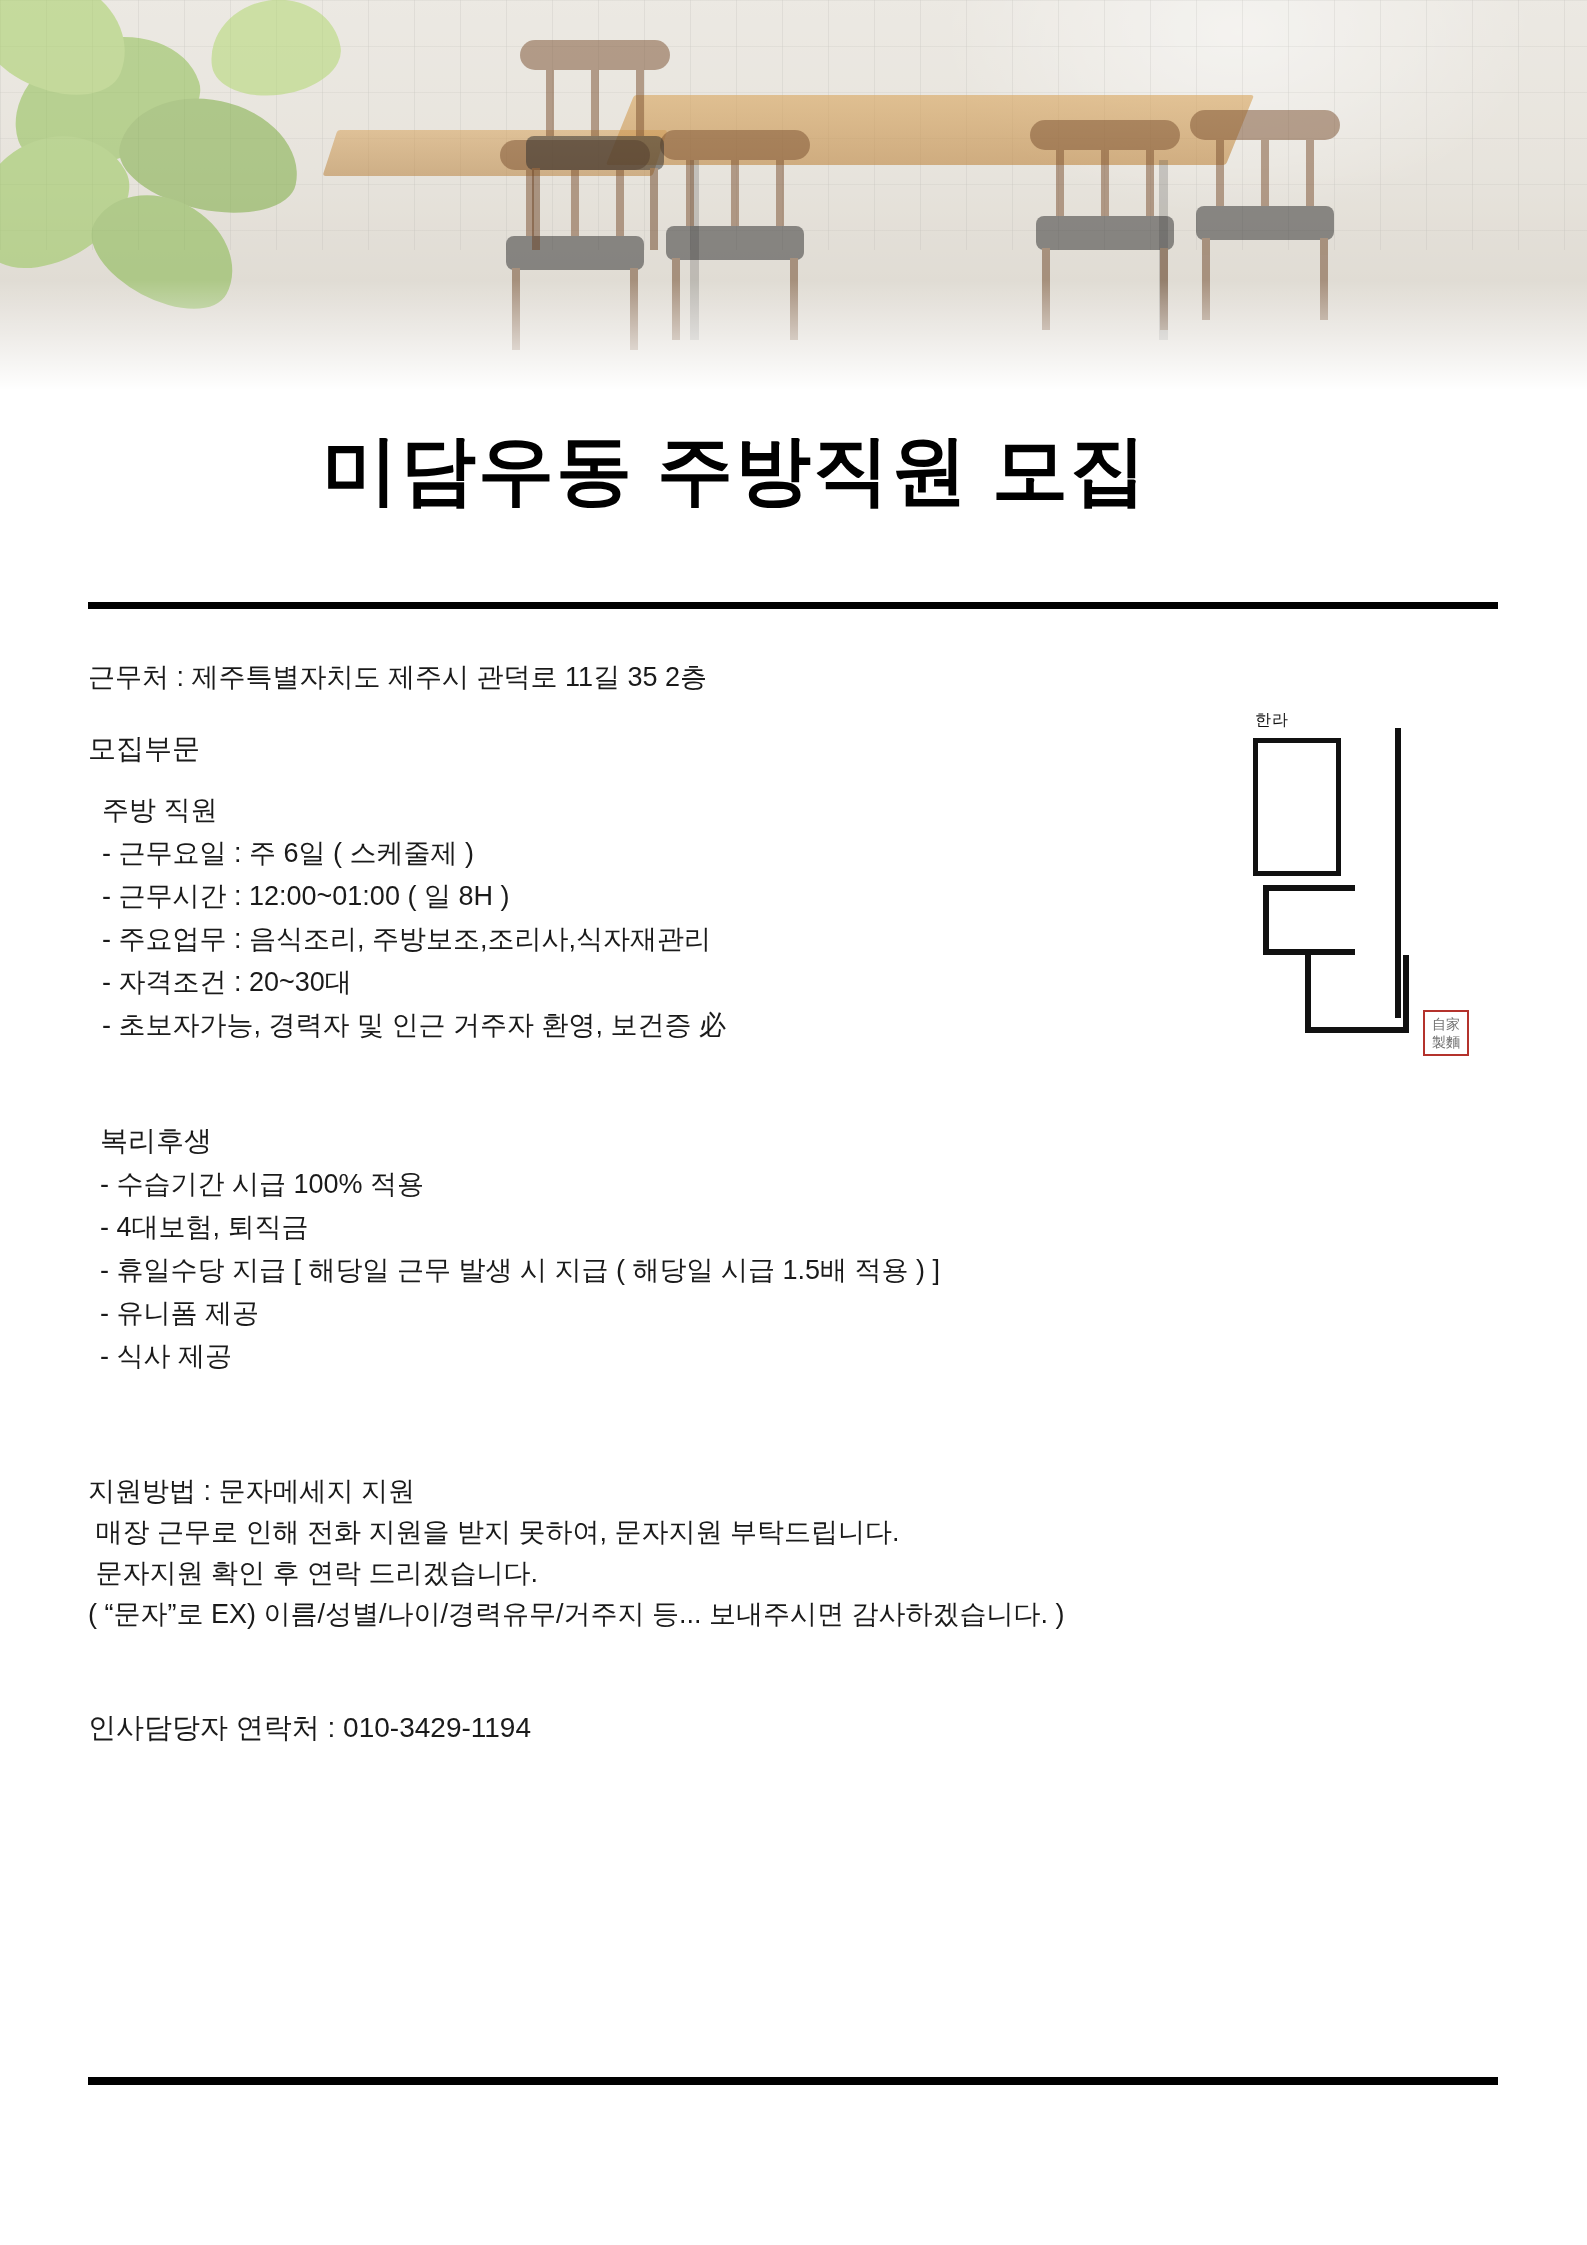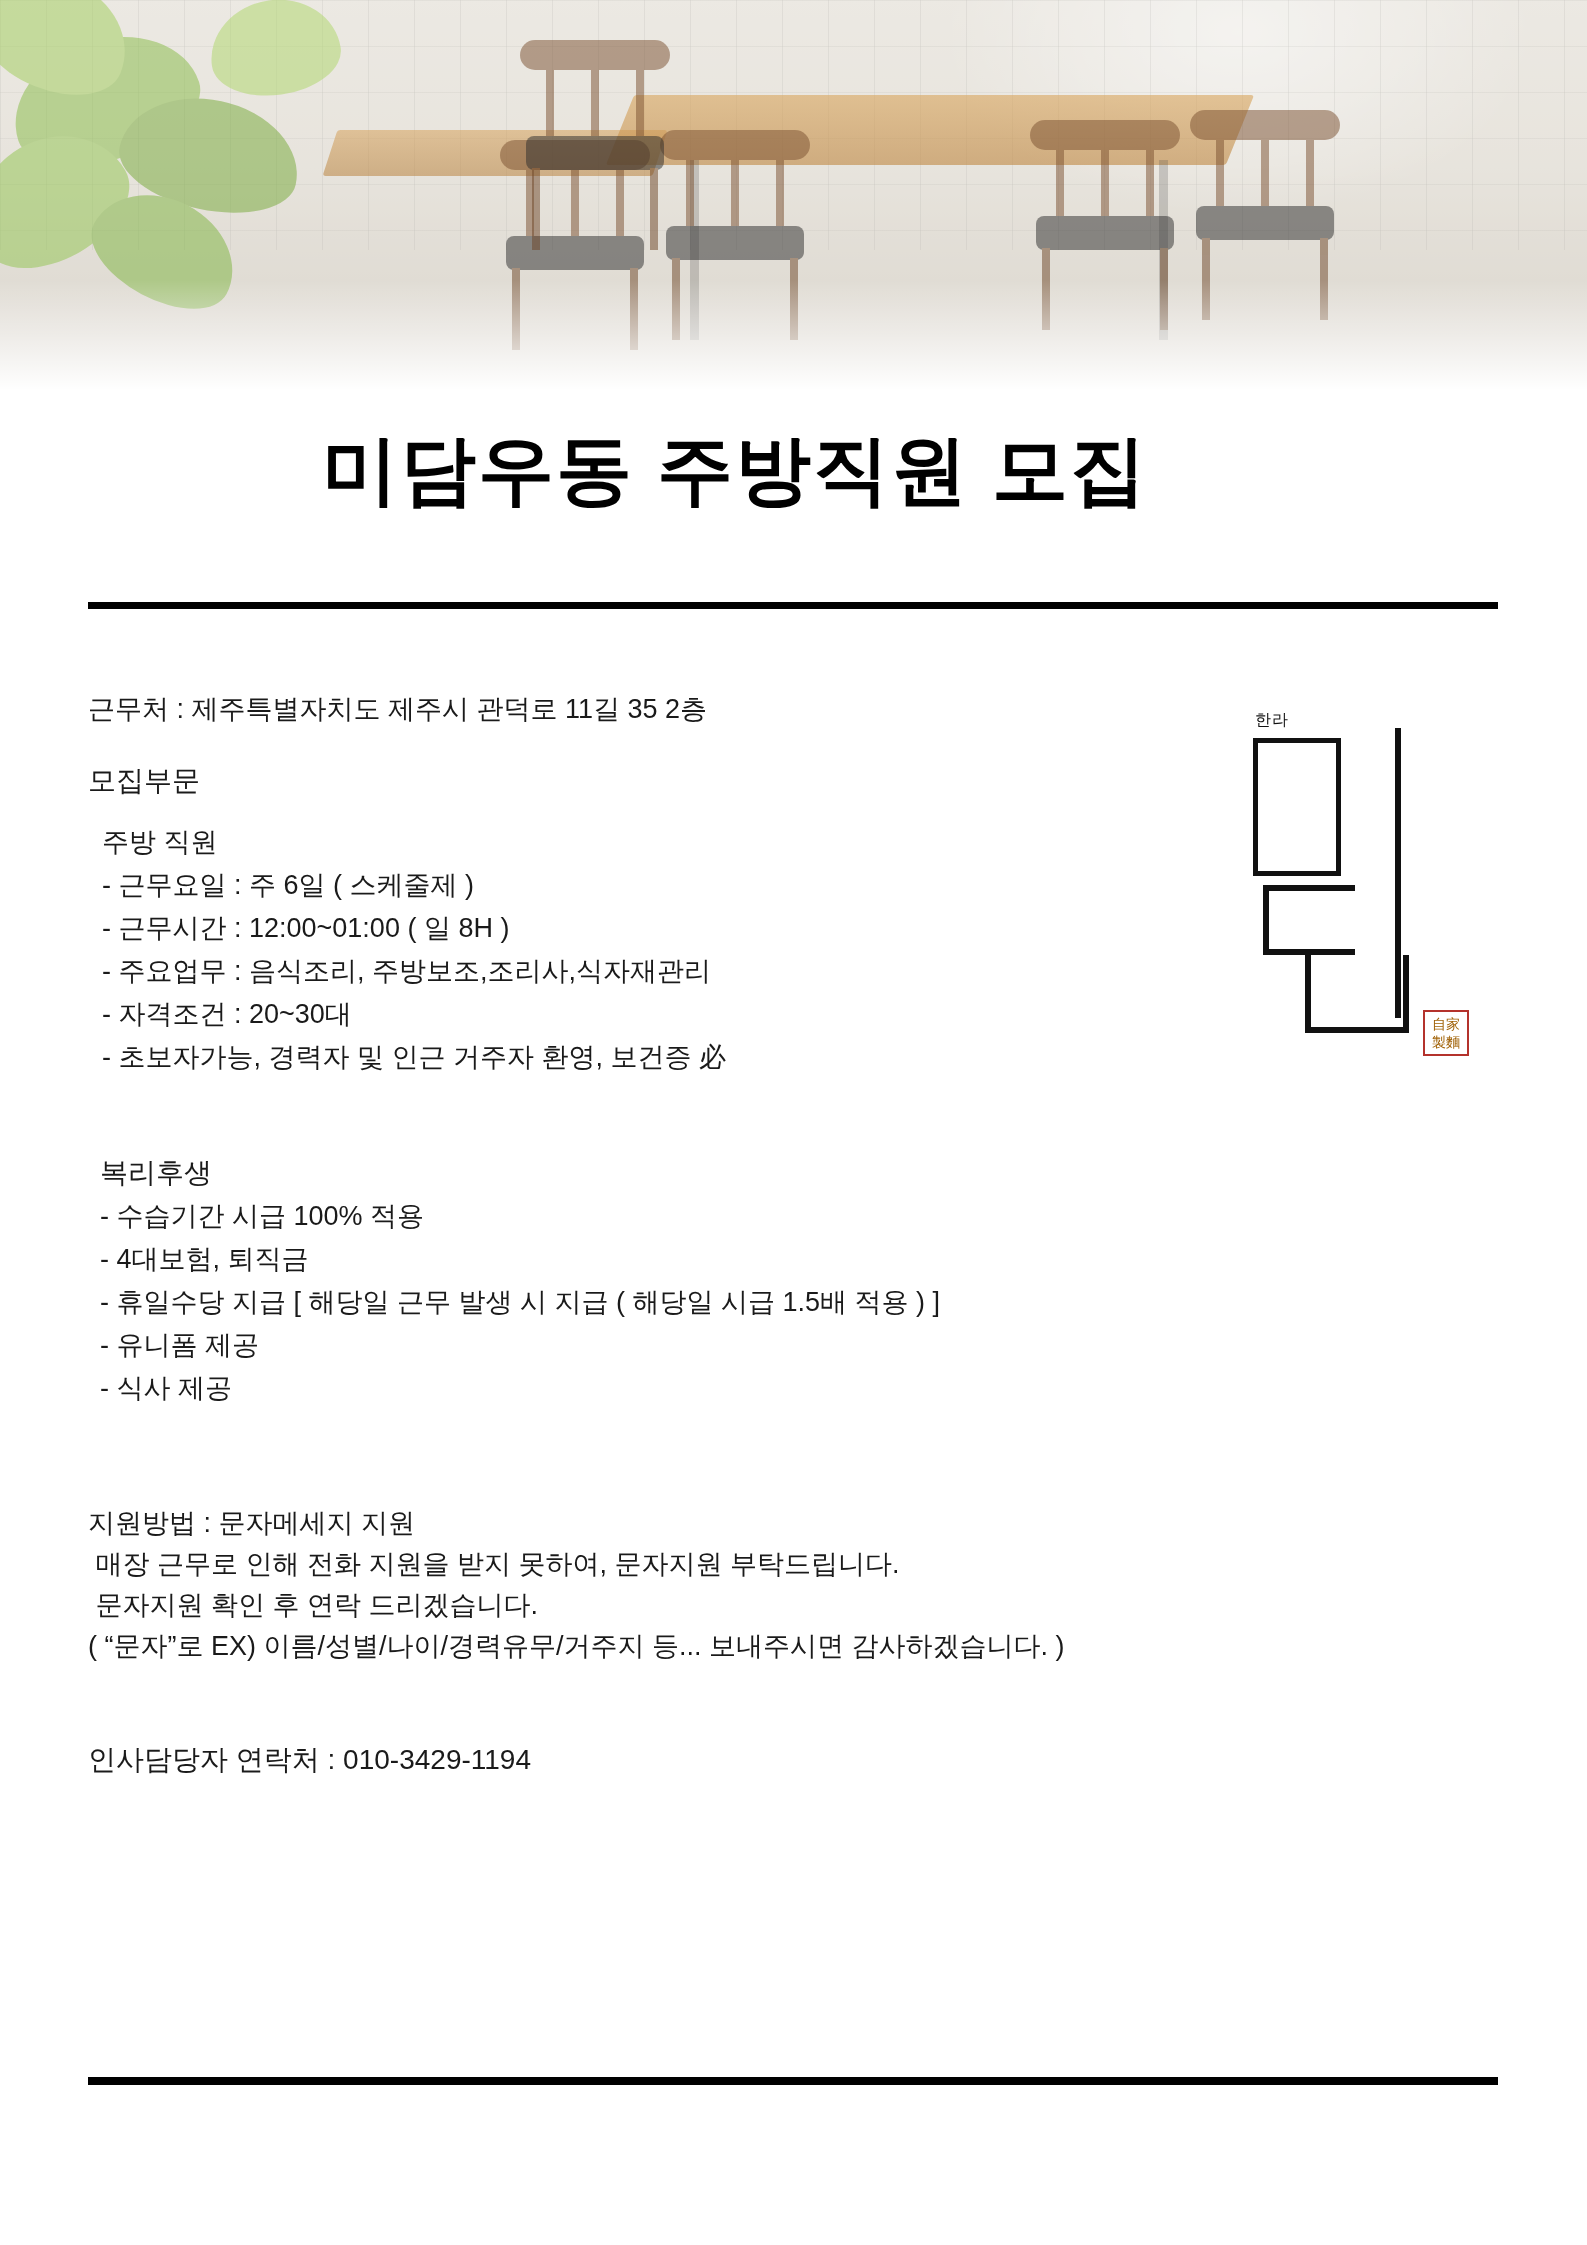--- a/index.html
+++ b/index.html
@@ -143,21 +143,21 @@
   .rule-bottom {
     position: absolute;
     left: 88px; top: 2077px;
     width: 1410px; height: 8px;
     background: #000000;
   }
 
   
   .body {
     position: absolute;
-    left: 88px; top: 696px;
+    left: 88px; top: 664px;
     width: 1150px;
     font-size: 27px;
     line-height: 1.0;
     color: #1a1a1a;
   }
   .line { margin: 0 0 0 0; white-space: pre; }
   .gap-sm { height: 28px; }
   .gap-md { height: 44px; }
   .gap-lg { height: 72px; }
   .gap-xl { height: 92px; }
@@ -216,21 +216,21 @@
     left: 60px; top: 245px;
     width: 92px; height: 72px;
     border: 6px solid #111;
     border-top: none;
   }
   .logo-stamp {
     position: absolute;
     left: 178px; top: 300px;
     width: 46px; height: 46px;
     border: 2px solid #b4322c;
-    color: #a16207;
+    color: #737373;
     font-size: 14px;
     line-height: 1.25;
     text-align: center;
     padding-top: 4px;
     box-sizing: border-box;
   }
 </style>
 </head>
 <body>
 

